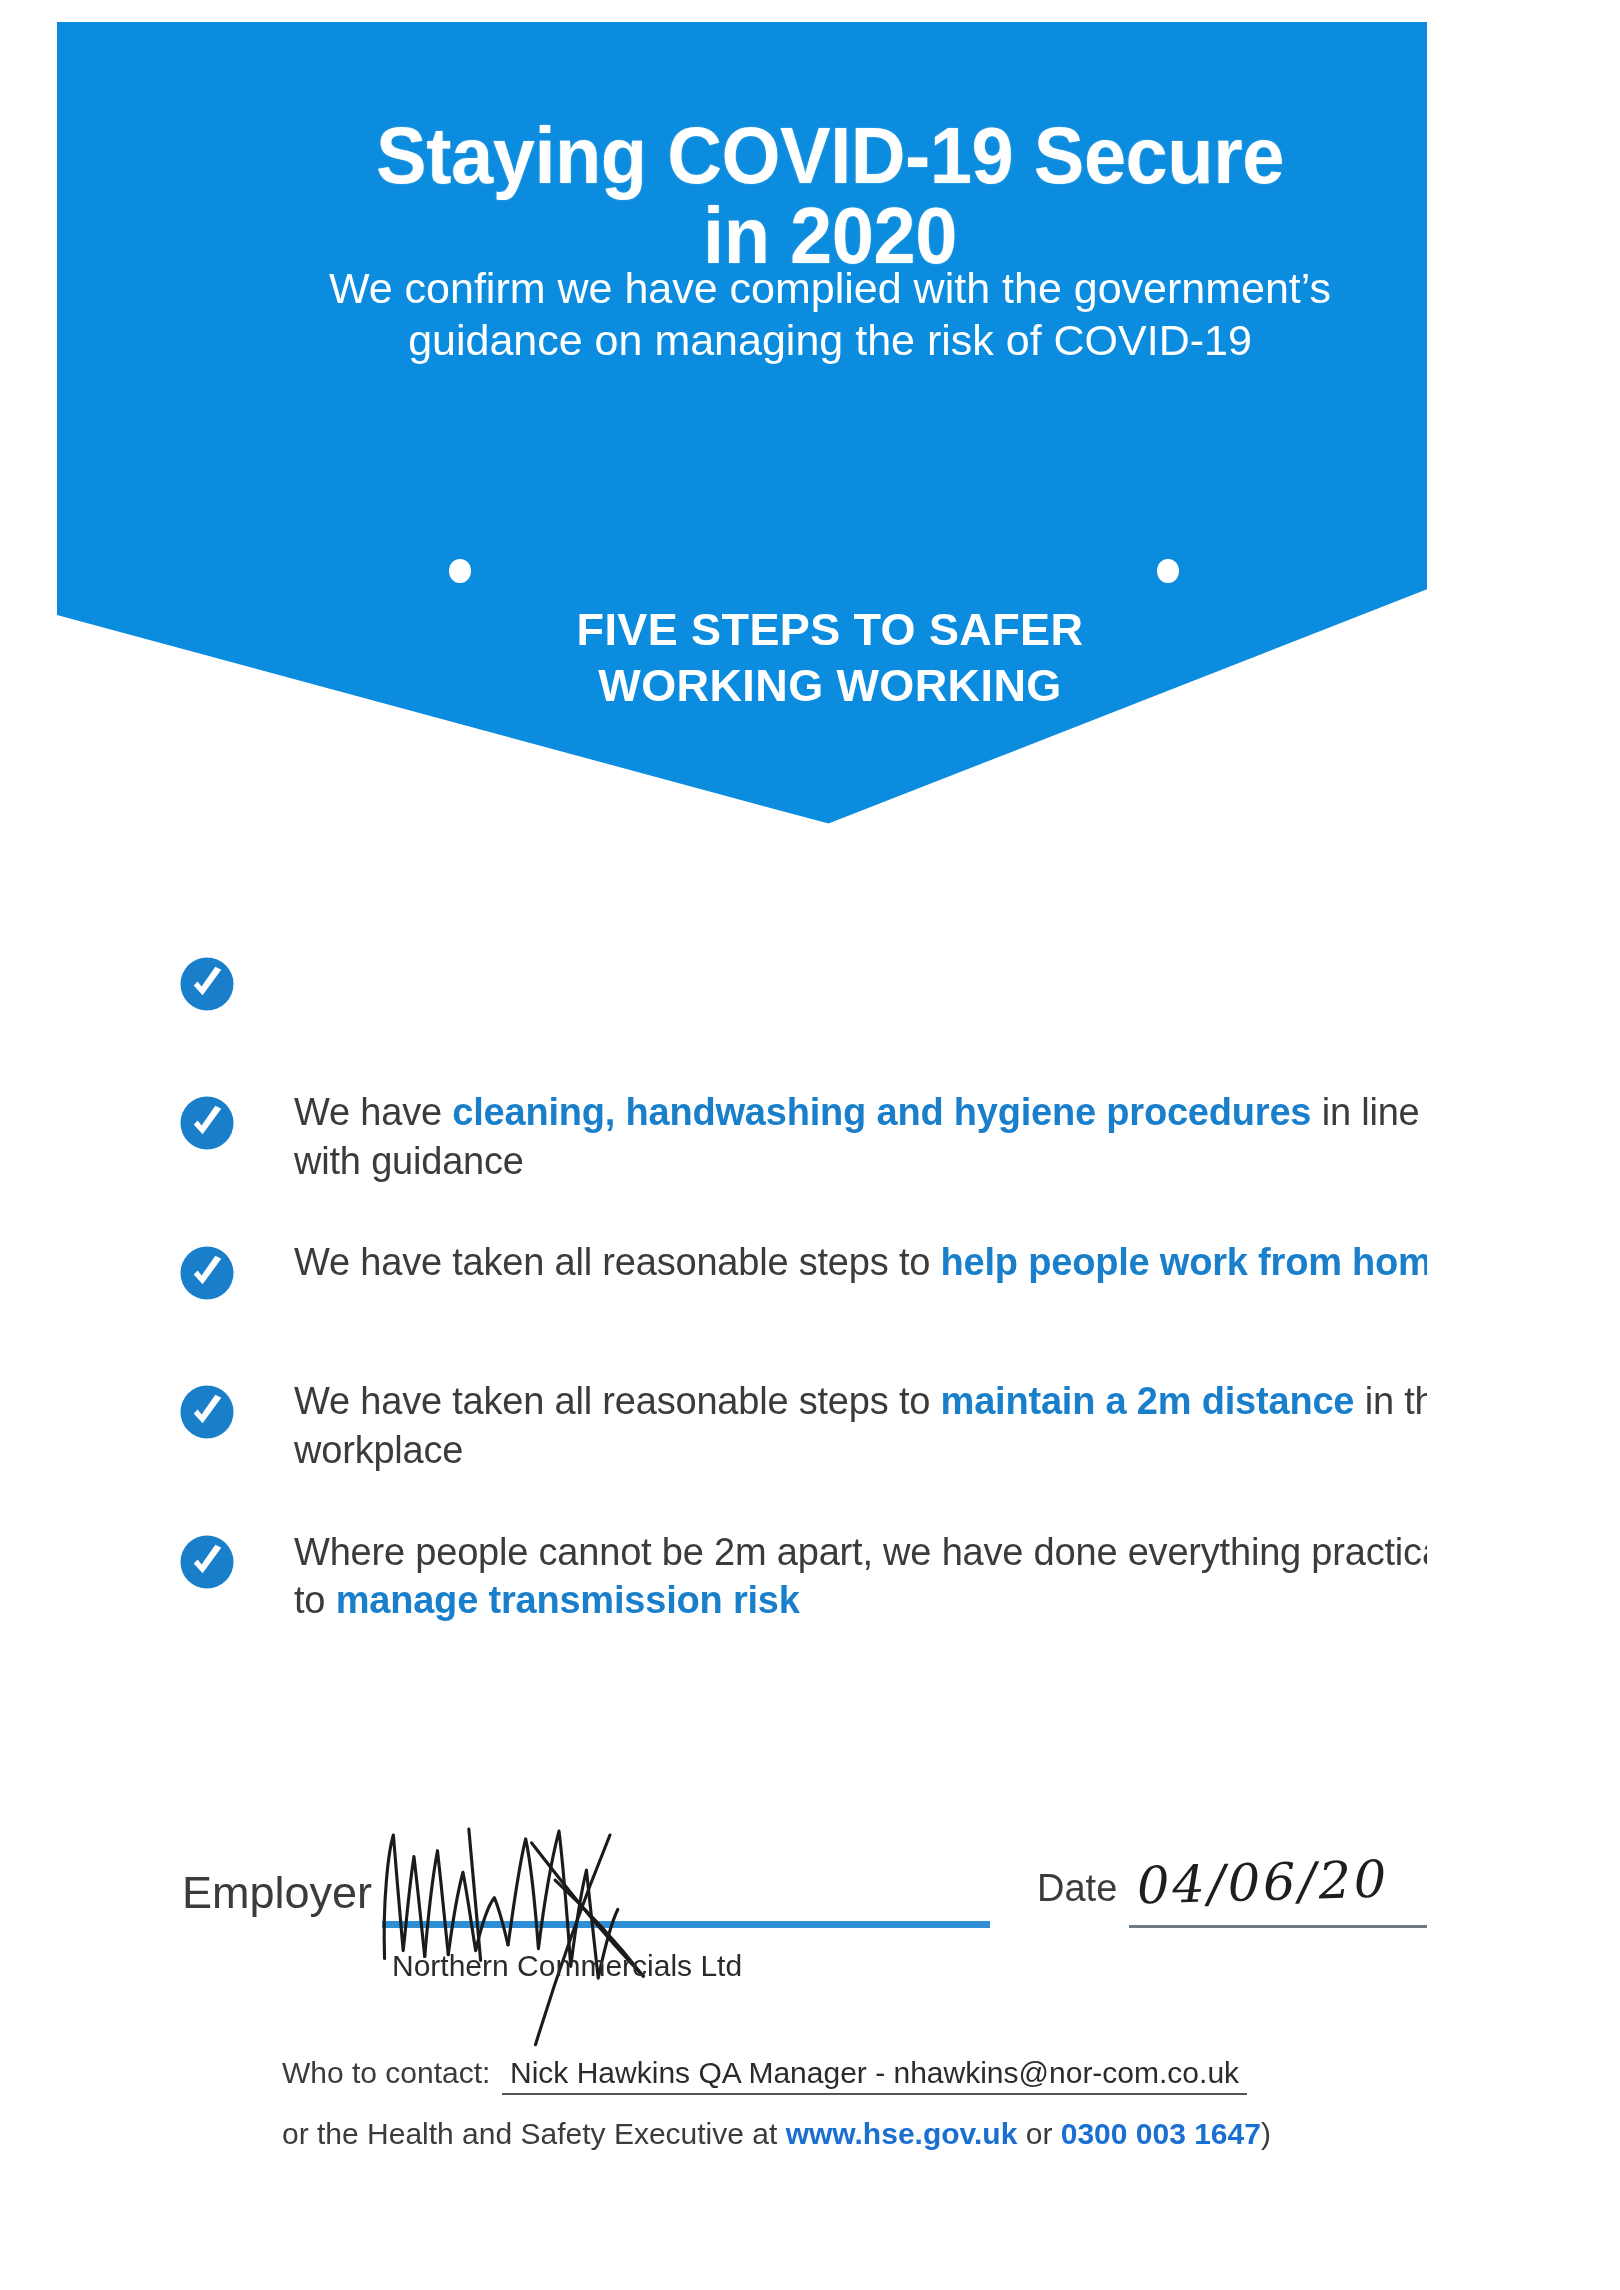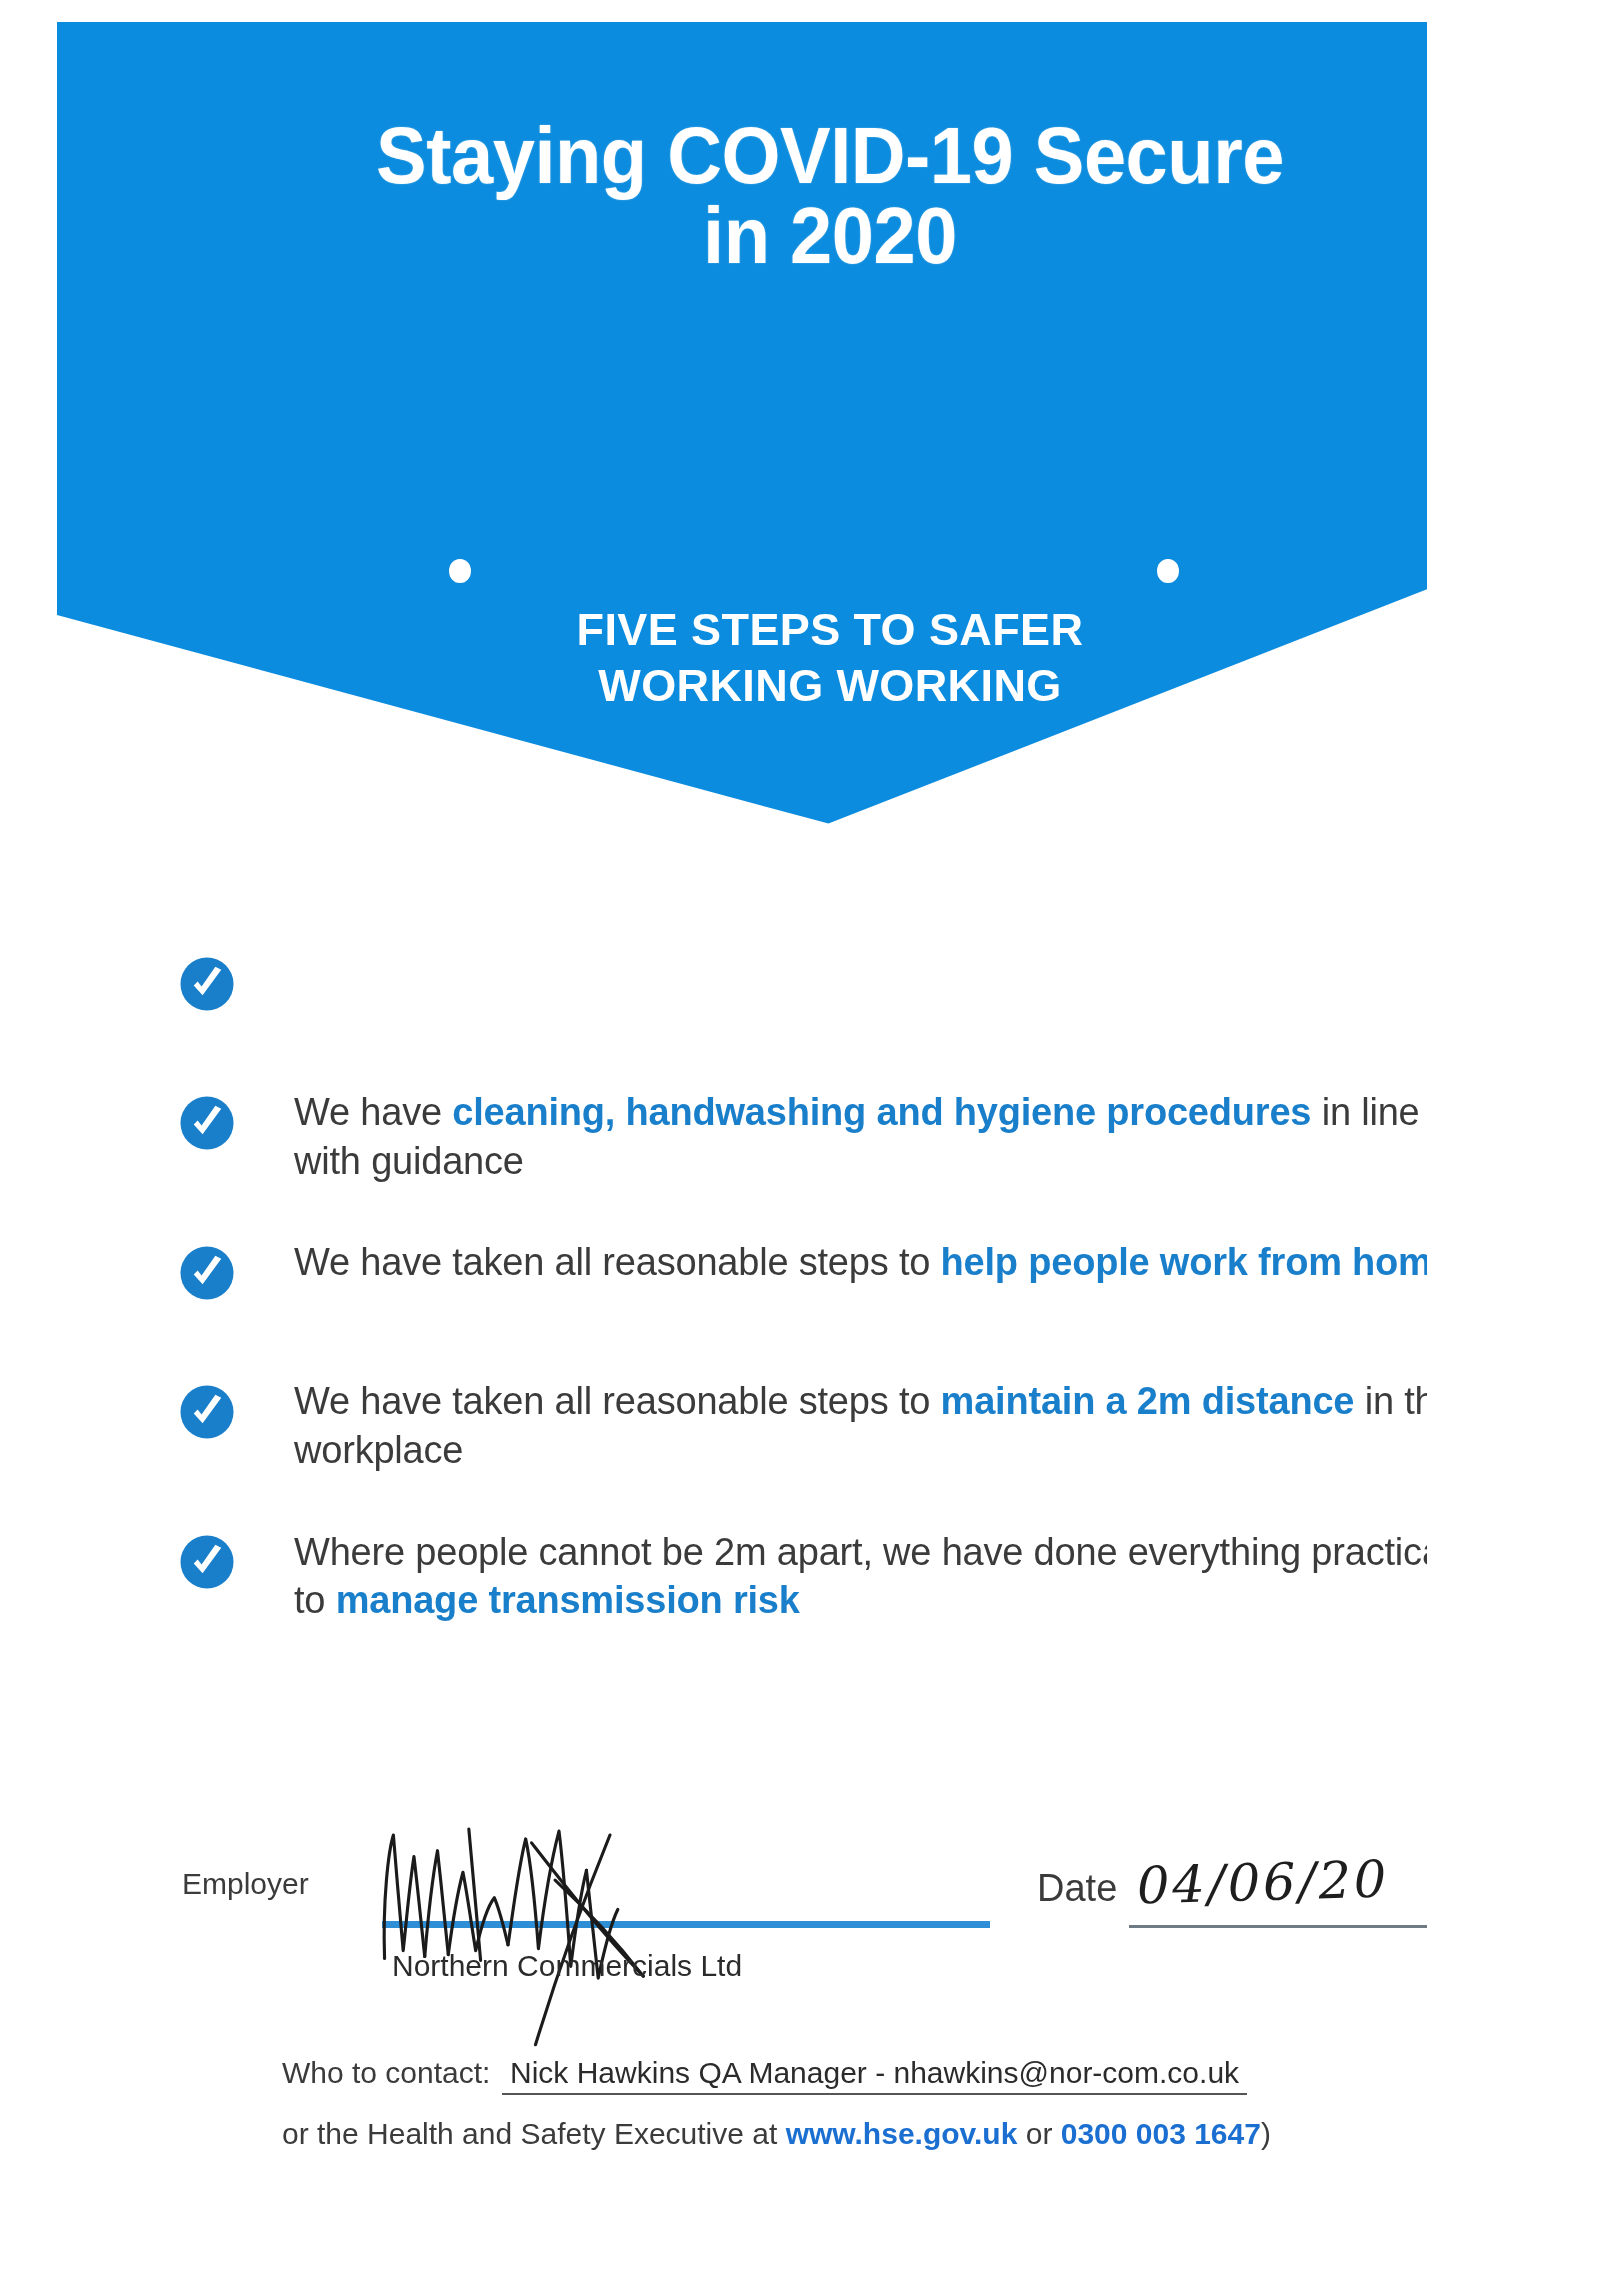--- a/index.html
+++ b/index.html
@@ -123,21 +123,21 @@
     position: absolute;
     left: 0;
     top: 1841px;
     width: 1620px;
     height: 225px;
   }
   .employer-label {
     position: absolute;
     left: 182px;
     top: 25.5px;
-    font-size: 30px;
+    font-size: 45px;
     color: #3B3B3B;
     text-align: right;
   }
   .sig-line {
     position: absolute;
     left: 382px;
     top: 80px;
     width: 608px;
     height: 6.9px;
     background: #2E8FD6;
@@ -225,20 +225,24 @@
 <div id="page">
 
   <div class="banner-wrap">
     <div class="banner-shape"></div>
 
     <div class="banner-title">
       <div>Staying COVID-19 Secure</div>
       <div>in 2020</div>
     </div>
 
+    <div class="banner-sub">
+      <div>We confirm we have complied with the government’s</div>
+      <div>guidance on managing the risk of COVID-19</div>
+    </div>
 
     <div class="dot dot-left"></div>
     <div class="dot dot-right"></div>
 
     <div class="banner-steps">
       <div>FIVE STEPS TO SAFER</div>
       <div>WORKING WORKING</div>
     </div>
   </div>
 

